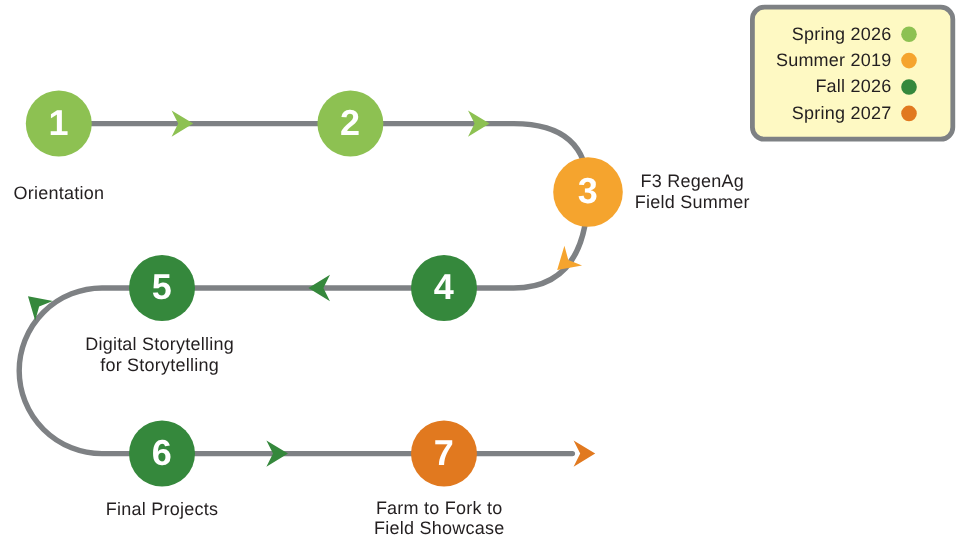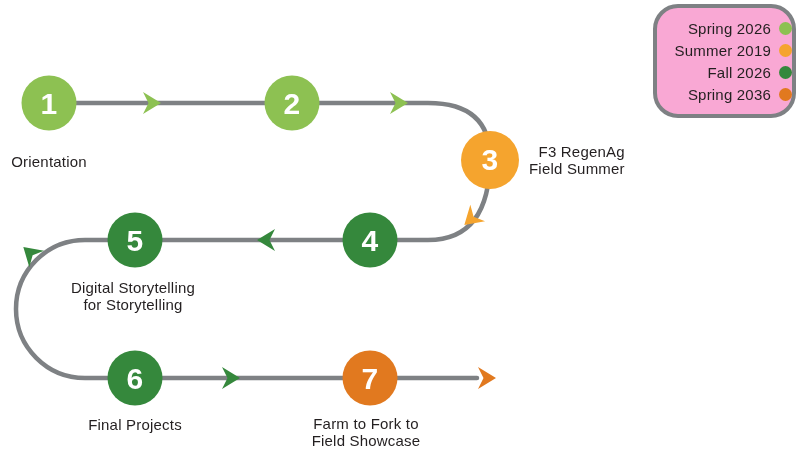--- a/index.html
+++ b/index.html
@@ -15,24 +15,24 @@
   .node{position:absolute;width:55px;height:55px;border-radius:50%;
         transform:translate(-50%,-50%);display:flex;align-items:center;justify-content:center;
         font-weight:bold;font-size:30px;color:#fff;letter-spacing:.5px;}
   .node.big{width:58px;height:58px;}
   .bg-spring{background:#8dc152;}
   .bg-summer{background:#f5a42e;}
   .bg-fall{background:#35883c;}
   .bg-spring27{background:#e1791f;}
   .label{position:absolute;transform:translateX(-50%);text-align:center;
          font-size:15px;line-height:17px;white-space:nowrap;letter-spacing:.2px;}
-  .label.left-align{transform:none;text-align:right;}
+  .label.left-align{transform:none;text-align:center;}
   .label span{display:block;}
-  .legend{position:absolute;top:4px;right:4px;background:#f9a8d4;
-          border:4px solid #7e8184;border-radius:25px;padding:9px 0 9px 18px;}
+  .legend{position:absolute;top:4px;right:4px;background:#fef9c3;
+          border:4px solid #7e8184;border-radius:12px;padding:9px 28px 9px 18px;}
   .legend-row{display:flex;align-items:center;justify-content:flex-end;gap:8px;
               height:22px;font-size:15px;letter-spacing:.2px;}
   .dot{width:13px;height:13px;border-radius:50%;flex:0 0 auto;}
 </style>
 </head>
 <body>
 
 <div class="stage">
 
   <svg class="path-layer" viewBox="0 0 800 450" xmlns="http://www.w3.org/2000/svg">
@@ -108,18 +108,18 @@
     </div>
     <div class="legend-row">
       <span>Summer 2019</span>
       <span class="dot bg-summer"></span>
     </div>
     <div class="legend-row">
       <span>Fall 2026</span>
       <span class="dot bg-fall"></span>
     </div>
     <div class="legend-row">
-      <span>Spring 2036</span>
+      <span>Spring 2027</span>
       <span class="dot bg-spring27"></span>
     </div>
   </div>
 
 </div>
 
 </body></html>

